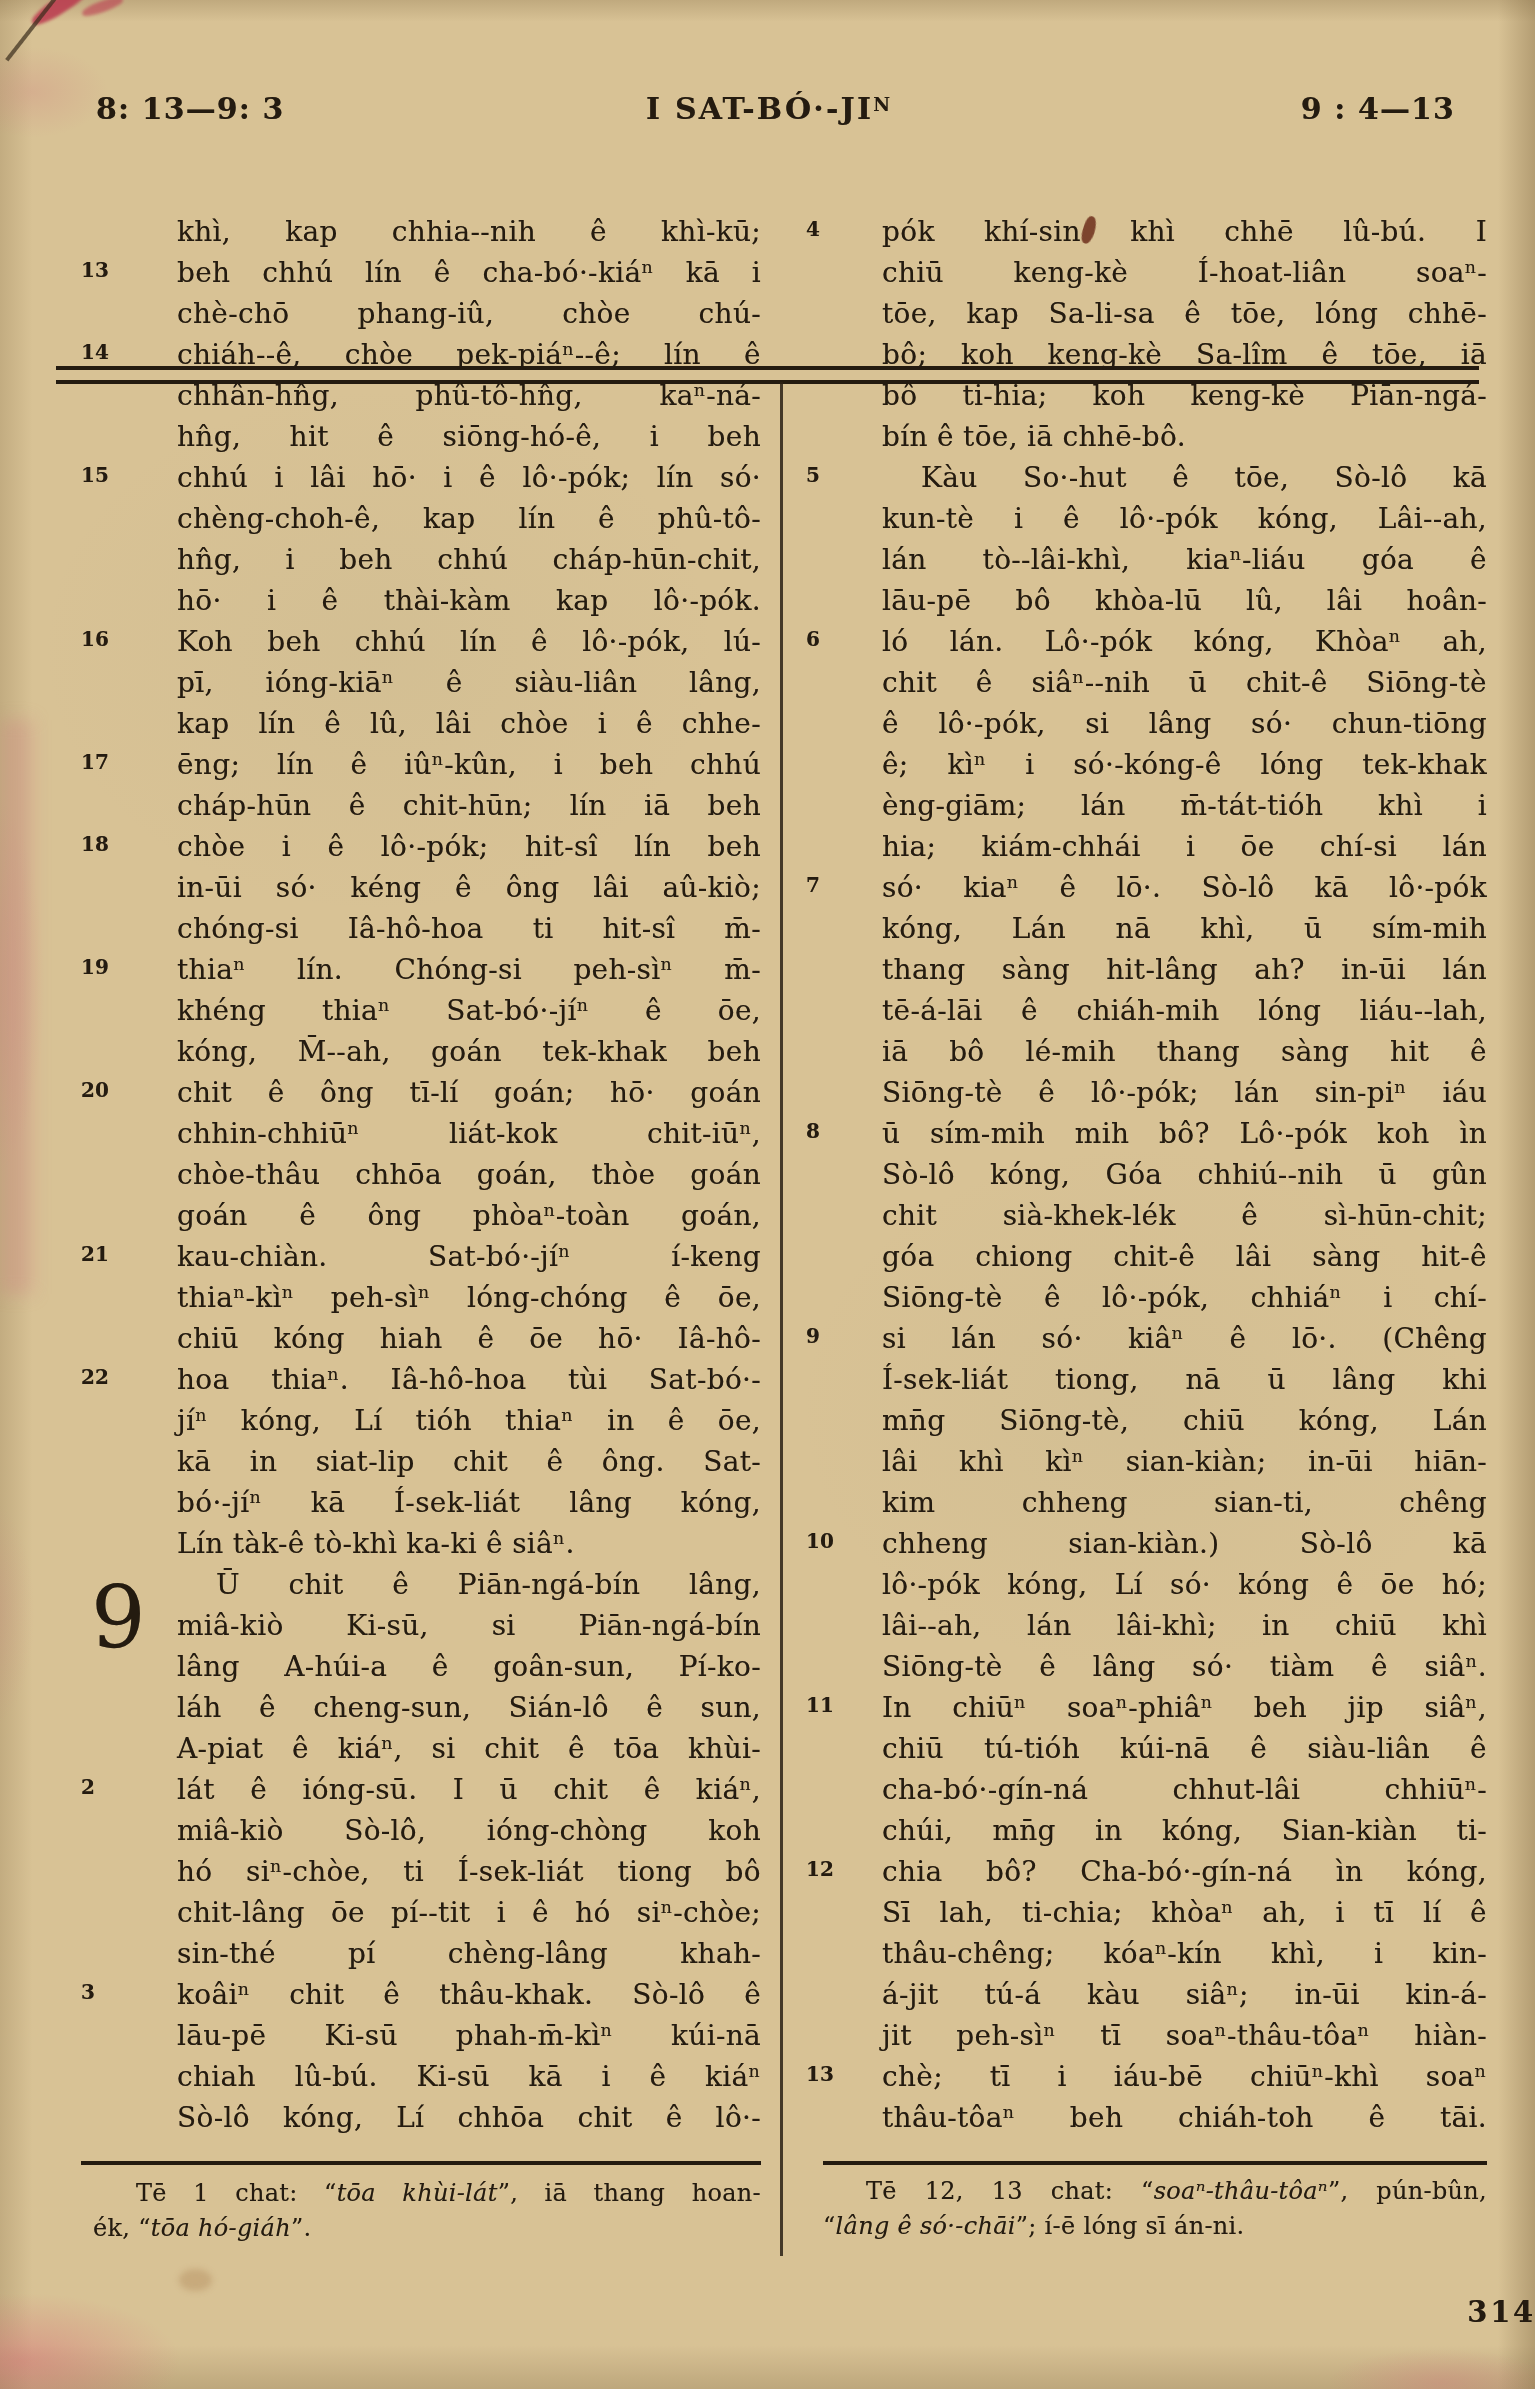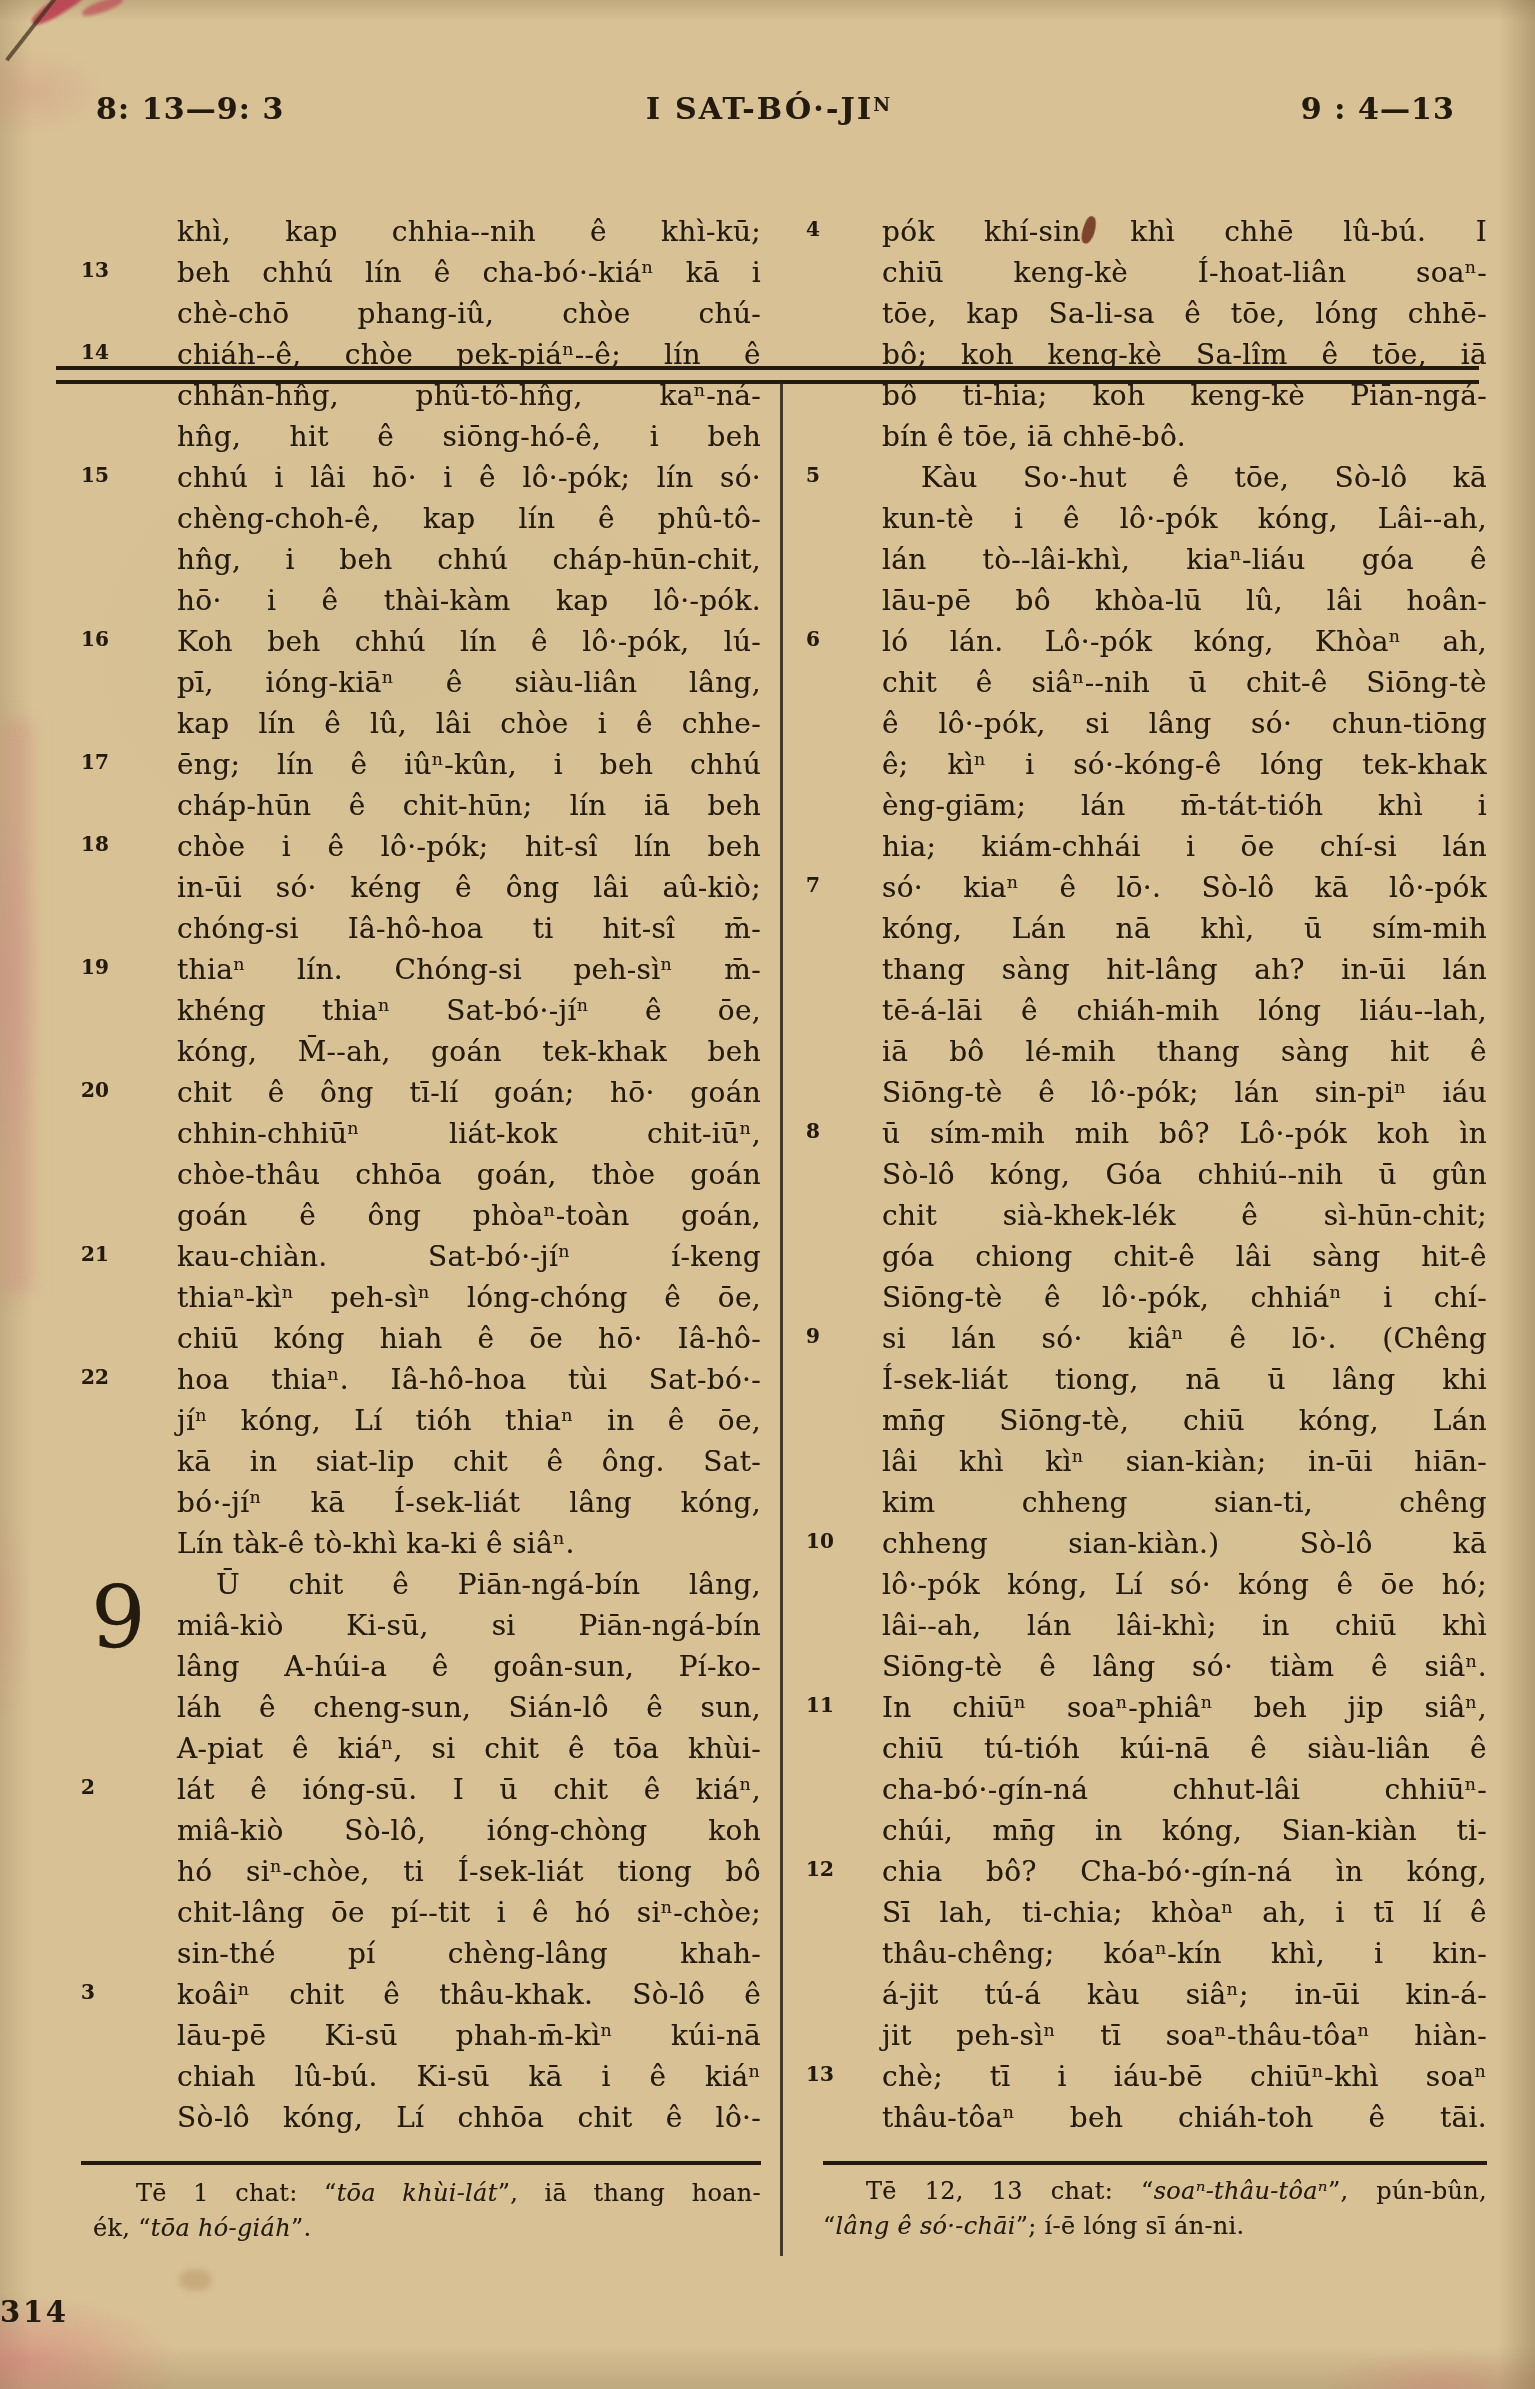--- a/index.html
+++ b/index.html
@@ -44,21 +44,21 @@
   .fnrule{position:absolute;top:2161px;height:3.8px;background:#241b10;}
   .fnruleL{left:81px;width:680px;}
   .fnruleR{left:823px;width:664px;}
   .fn{position:absolute;font-size:24px;line-height:35px;letter-spacing:0.3px;}
   .fnL{left:93px;top:2176px;width:668px;}
   .fnR{left:823px;top:2174px;width:664px;}
   .fline{text-align:left;text-align-last:left;white-space:nowrap;}
   .fline.fj{text-align:justify;text-align-last:justify;}
   .fline.find{text-indent:43px;}
   .it{font-style:italic;}
-  .pageno{position:absolute;left:0;top:2295px;width:100%;text-align:left;
+  .pageno{position:absolute;left:0;top:2295px;width:100%;text-align:right;
     font-size:29px;font-weight:bold;letter-spacing:2.7px;}
   
   .mark{position:absolute;pointer-events:none;}
   .crayon1{left:27px;top:-4.3px;width:70px;height:16.2px;background:rgba(185,48,74,.8);
     border-radius:45%;transform:rotate(-33deg);filter:blur(1.6px);}
   .crayon2{left:81px;top:1.1px;width:43px;height:10.8px;background:rgba(185,48,74,.55);
     border-radius:45%;transform:rotate(-20deg);filter:blur(1.6px);}
   .sliver{left:-10.8px;top:21.7px;width:92px;height:3.8px;background:#3a2d1c;opacity:.7;
     transform:rotate(-52deg);filter:blur(0.5px);}
   .blot{left:1083px;top:216px;width:12px;height:28px;background:#6e2f1c;opacity:.85;

